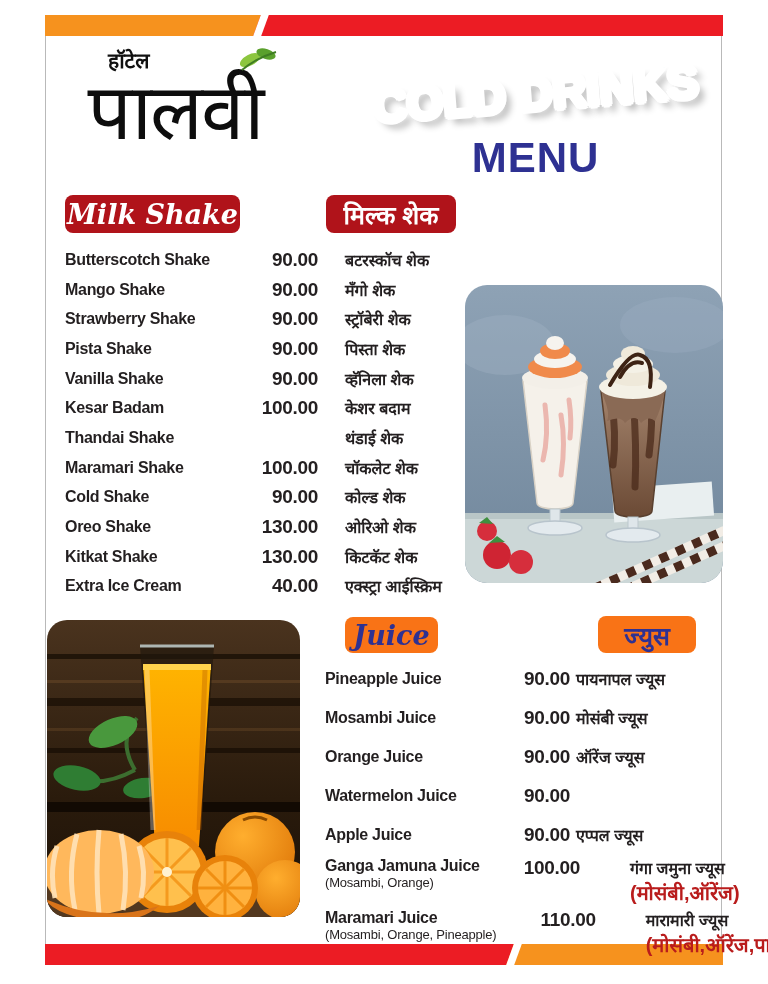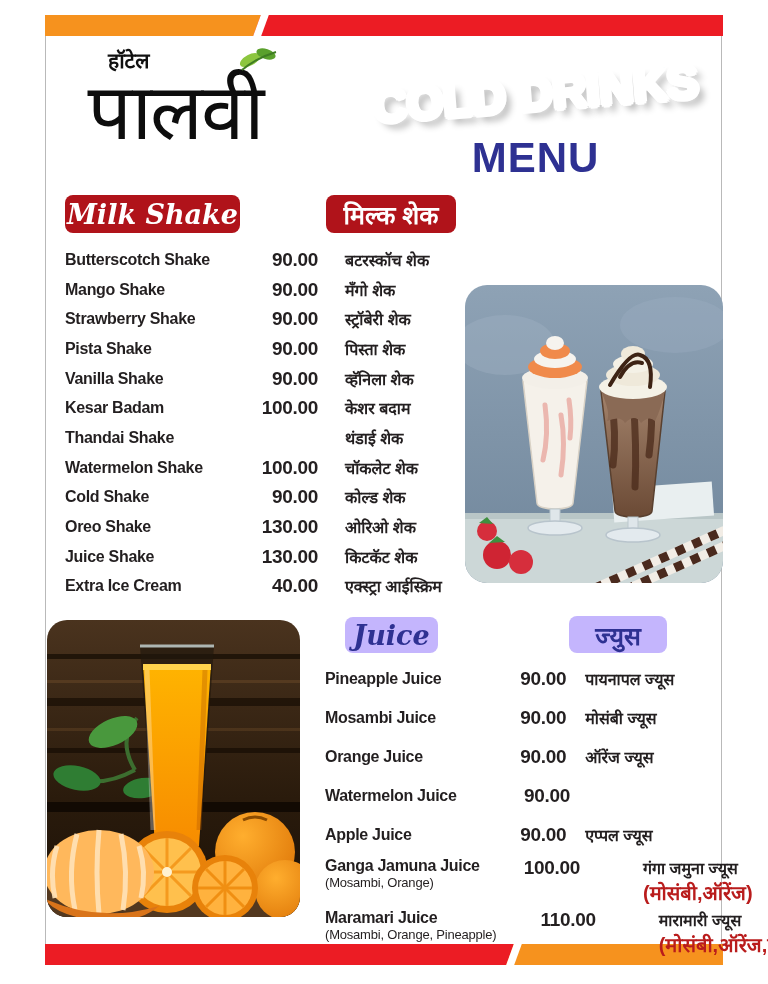--- a/index.html
+++ b/index.html
@@ -31,41 +31,41 @@
     background:linear-gradient(160deg,#5fc0ec 0%,#2f8fd0 50%,#1a6bb0 100%);
     -webkit-background-clip:text;background-clip:text;color:transparent;
     text-shadow:3px 0 #fff,-3px 0 #fff,0 3px #fff,0 -3px #fff,
       2px 2px #fff,-2px -2px #fff,2px -2px #fff,-2px 2px #fff,6px 7px 7px rgba(0,0,0,0.30);}
   .menu-title{position:absolute;left:338px;top:134px;width:395px;text-align:center;
     font-size:42px;font-weight:bold;color:#2e3192;letter-spacing:1px;}
   
   .badge{position:absolute;display:flex;align-items:center;justify-content:center;
     border-radius:8px;box-sizing:border-box;}
   .badge-red{background:#b0131a;color:#ffffff;}
-  .badge-yellow{background:#c4b5fd;color:#2e3192;}
+  .badge-yellow{background:#f97316;color:#2e3192;}
   .badge-serif{font-family:"DejaVu Serif", serif;font-style:italic;font-weight:bold;font-size:27px;}
   .badge-dev{font-weight:bold;font-size:25px;font-family:"Liberation Sans", sans-serif;}
   #ms-header-en{left:65px;top:195px;width:175px;height:38px;}
   #ms-header-mr{left:326px;top:195px;width:130px;height:38px;}
   #j-header-en{left:345px;top:617px;width:93px;height:36px;}
-  #j-header-mr{left:569px;top:616px;width:98px;height:37px;}
+  #j-header-mr{left:598px;top:616px;width:98px;height:37px;}
   
   .ms-col-en{position:absolute;left:65px;top:245px;width:253px;}
   .ms-col-mr{position:absolute;left:345px;top:245px;width:130px;}
   .ms-row{height:29.7px;display:flex;align-items:center;}
   .item-name{flex:1;font-size:16px;font-weight:bold;letter-spacing:-0.3px;white-space:nowrap;}
   .item-price{width:72px;text-align:right;font-size:19px;font-weight:bold;letter-spacing:-0.3px;}
   .item-mr{font-size:16px;font-weight:bold;white-space:nowrap;}
   
   .juice-list{position:absolute;left:325px;top:659px;width:400px;}
   .j-row{display:flex;align-items:center;height:39px;}
   .j-row.tall{height:auto;align-items:flex-start;padding-top:3px;gap:44px;}
   .j-name{width:188px;}
   .j-price{width:57px;text-align:right;font-size:19px;font-weight:bold;letter-spacing:-0.3px;}
-  .j-mr{margin-left:19px;width:142px;}
+  .j-mr{margin-left:6px;width:142px;}
   .j-name .item-name{display:block;}
   .item-sub{display:block;font-size:13px;font-weight:normal;color:#231f20;letter-spacing:-0.2px;white-space:nowrap;}
   .item-sub-mr{display:block;font-size:20px;font-weight:bold;color:#b91c1c;white-space:nowrap;}
   
   .photo{position:absolute;overflow:hidden;}
   #photo-shakes{left:465px;top:285px;width:258px;height:298px;border-radius:22px;}
   #photo-juice{left:47px;top:620px;width:253px;height:297px;border-radius:20px;}
   .photo svg{display:block;}
 </style>
 </head>
@@ -120,33 +120,33 @@
     </div>
   <div class="ms-row">
       <span class="item-name">Kesar Badam</span>
       <span class="item-price">100.00</span>
     </div>
   <div class="ms-row">
       <span class="item-name">Thandai Shake</span>
       <span class="item-price"></span>
     </div>
   <div class="ms-row">
-      <span class="item-name">Watermelon Shake</span>
+      <span class="item-name">Maramari Shake</span>
       <span class="item-price">100.00</span>
     </div>
   <div class="ms-row">
       <span class="item-name">Cold Shake</span>
       <span class="item-price">90.00</span>
     </div>
   <div class="ms-row">
       <span class="item-name">Oreo Shake</span>
       <span class="item-price">130.00</span>
     </div>
   <div class="ms-row">
-      <span class="item-name">Juice Shake</span>
+      <span class="item-name">Kitkat Shake</span>
       <span class="item-price">130.00</span>
     </div>
   <div class="ms-row">
       <span class="item-name">Extra Ice Cream</span>
       <span class="item-price">40.00</span>
     </div>
 </div>
 
 <div class="ms-col-mr">
   <div class="ms-row">

